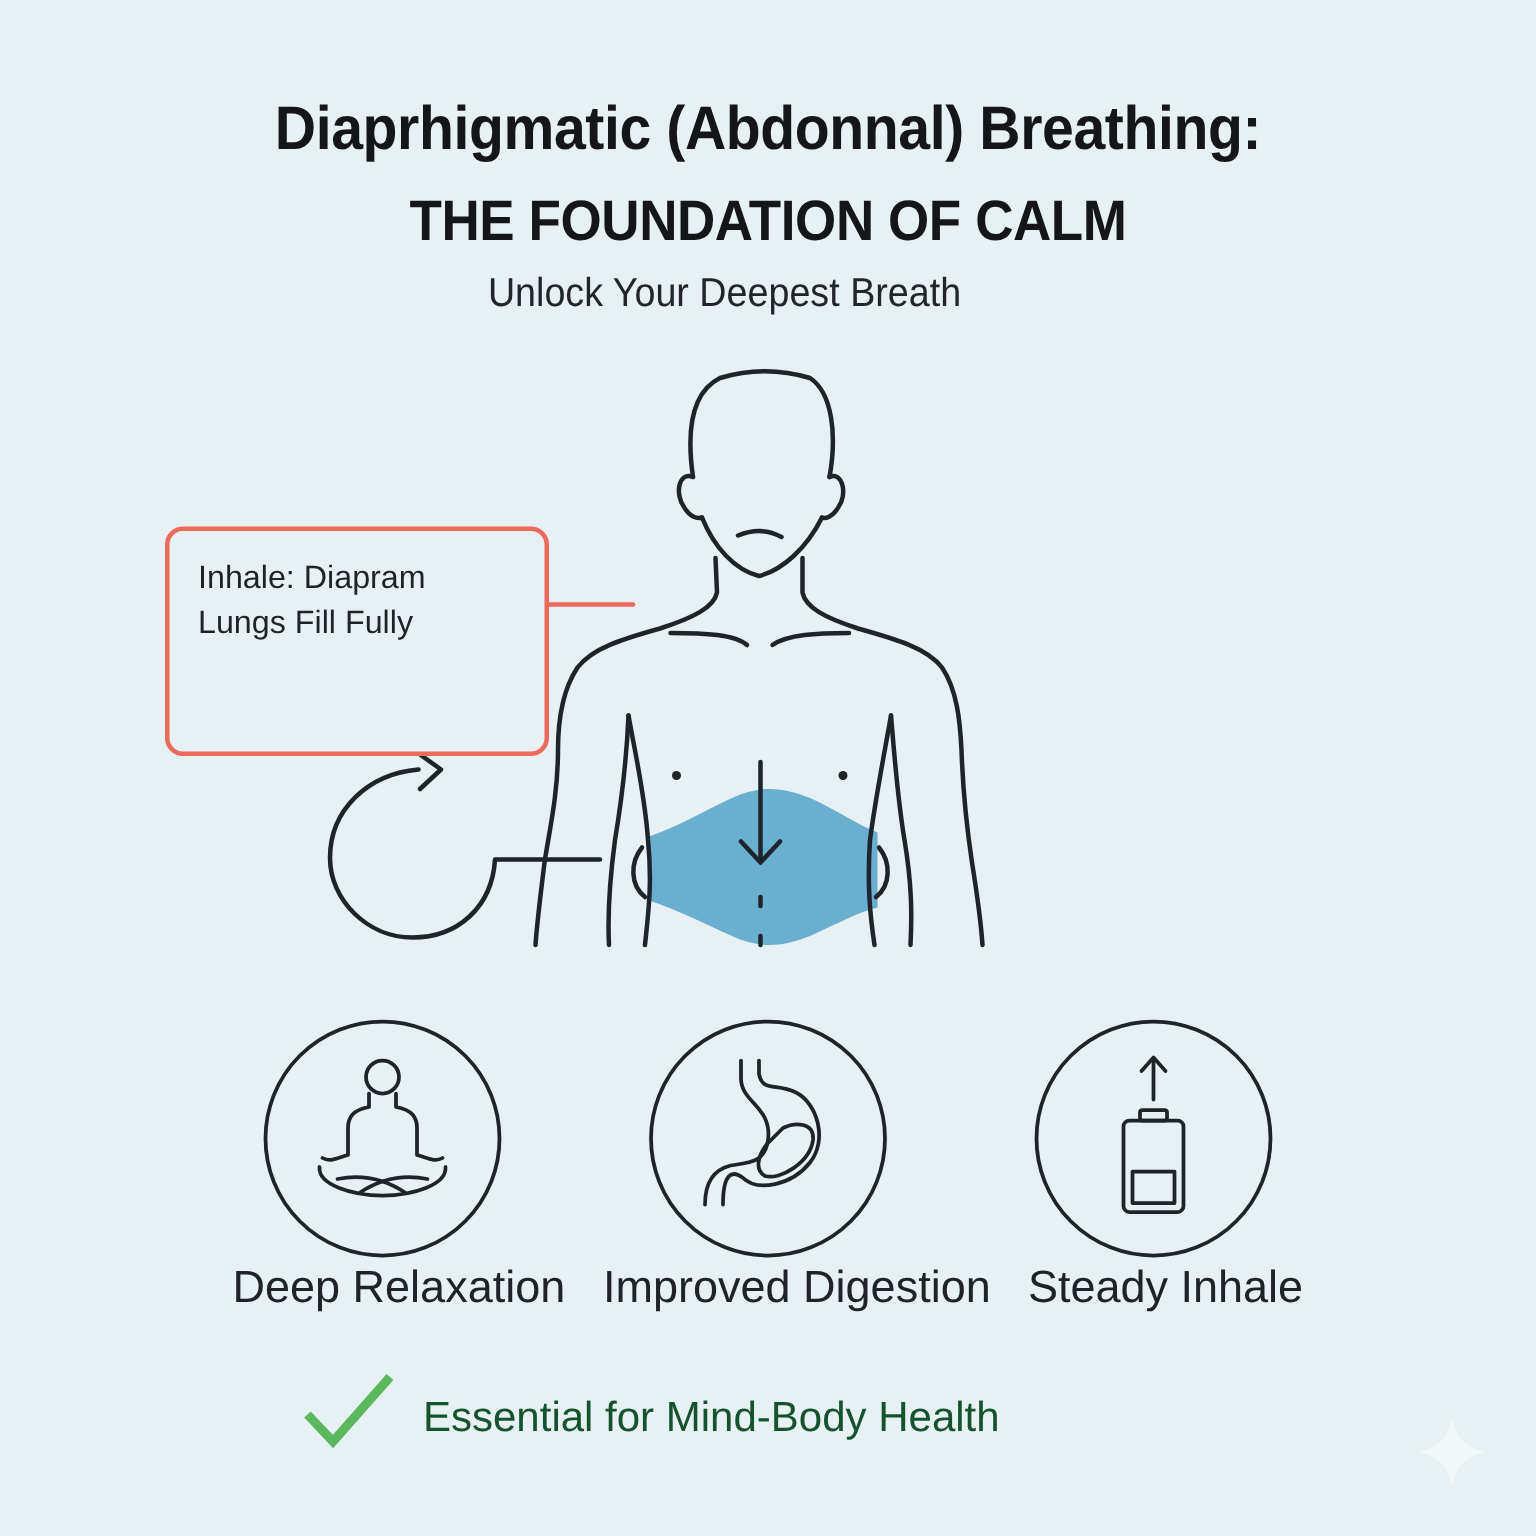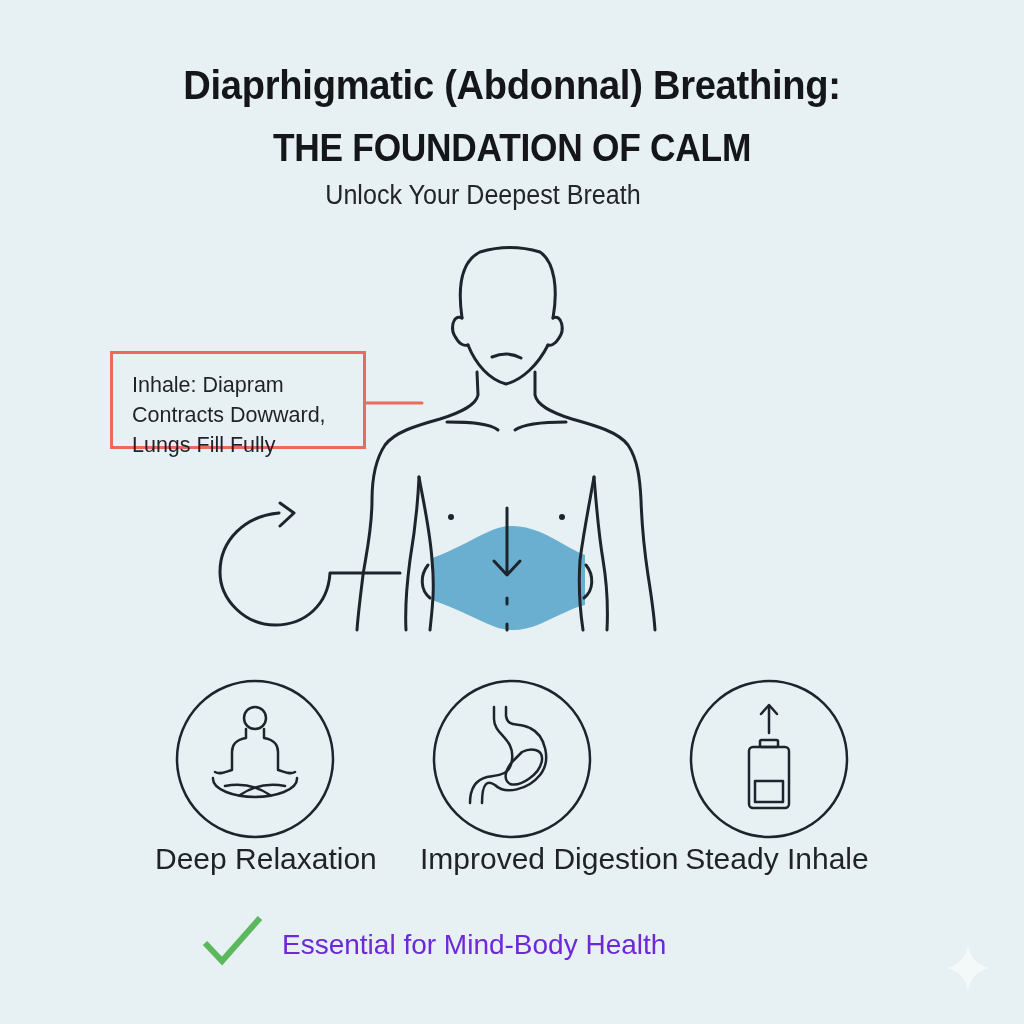--- a/index.html
+++ b/index.html
@@ -49,23 +49,23 @@
       left: 0;
       top: 0;
       width: 1024px;
       height: 1024px;
     }
     .callout {
       position: absolute;
       left: 110px;
       top: 351px;
       width: 256px;
-      height: 98px;
+      height: 153px;
       border: 3px solid #ec6a5c;
-      border-radius: 0;
+      border-radius: 12px;
       box-sizing: border-box;
       padding: 16px 0 0 19px;
       font-size: 21.5px;
       line-height: 30px;
       color: #1f2226;
     }
     .callout div {
       white-space: nowrap;
     }
     .benefit-label {
@@ -74,21 +74,21 @@
       font-size: 30px;
       color: #1f2226;
       text-align: center;
       white-space: nowrap;
     }
     .footer-text {
       position: absolute;
       left: 282px;
       top: 929px;
       font-size: 28px;
-      color: #6d28d9;
+      color: #14532d;
       white-space: nowrap;
     }
   </style>
 </head>
 <body>
 
 <div class="title title-line1">Diaprhigmatic (Abdonnal) Breathing:</div>
 <div class="title title-line2">THE FOUNDATION OF CALM</div>
 <div class="subtitle">Unlock Your Deepest Breath</div>
 
@@ -135,21 +135,20 @@
   <line x1="366" y1="403" x2="422" y2="403" stroke="#ec6a5c"></line>
 
   <g>
     <path d="M279 513 C 245 516, 220 540, 220 572 C 220 600, 245 625, 275 625 C 305 625, 328 605, 330 573 L 400 573"></path>
     <path d="M280 503 L 294 513 L 280 526"></path>
   </g>
 </svg>
 
 <div class="callout">
   <div>Inhale: Diapram</div>
-  <div>Contracts Dowward,</div>
   <div>Lungs Fill Fully</div>
 </div>
 
 <svg class="figure" viewBox="0 0 1024 1024" width="1024" height="1024" fill="none" stroke="#1d242b" stroke-width="2.5" stroke-linecap="round" stroke-linejoin="round">
 
   <g>
     <circle cx="255" cy="759" r="78"></circle>
     <circle cx="255" cy="718" r="11"></circle>
     <path d="M246 729 L 246 738 C 235 740, 232 745, 232 752 L 232 770 C 225 772, 220 775, 215 772"></path>
     <path d="M264 729 L 264 738 C 275 740, 278 745, 278 752 L 278 770 C 285 772, 290 775, 295 772"></path>
@@ -173,16 +172,16 @@
     <rect x="749" y="747" width="40" height="61" rx="4"></rect>
     <rect x="755" y="781" width="28" height="21"></rect>
   </g>
 
   <path d="M205 943 L 222 961 L 260 918" stroke="#5cb85c" stroke-width="6" stroke-linecap="butt" stroke-linejoin="miter"></path>
 
   <path d="M968 945 C 970 958, 977 965, 990 968 C 977 971, 970 978, 968 991 C 966 978, 959 971, 946 968 C 959 965, 966 958, 968 945 Z" fill="#f3f8f9" stroke="none"></path>
 </svg>
 
 <div class="benefit-label" style="left:155px; width:200px;">Deep Relaxation</div>
-<div class="benefit-label" style="left:420px; width:220px;">Improved Digestion</div>
+<div class="benefit-label" style="left:402px; width:220px;">Improved Digestion</div>
 <div class="benefit-label" style="left:677px; width:200px;">Steady Inhale</div>
 
 <div class="footer-text">Essential for Mind-Body Health</div>
 
 </body></html>

